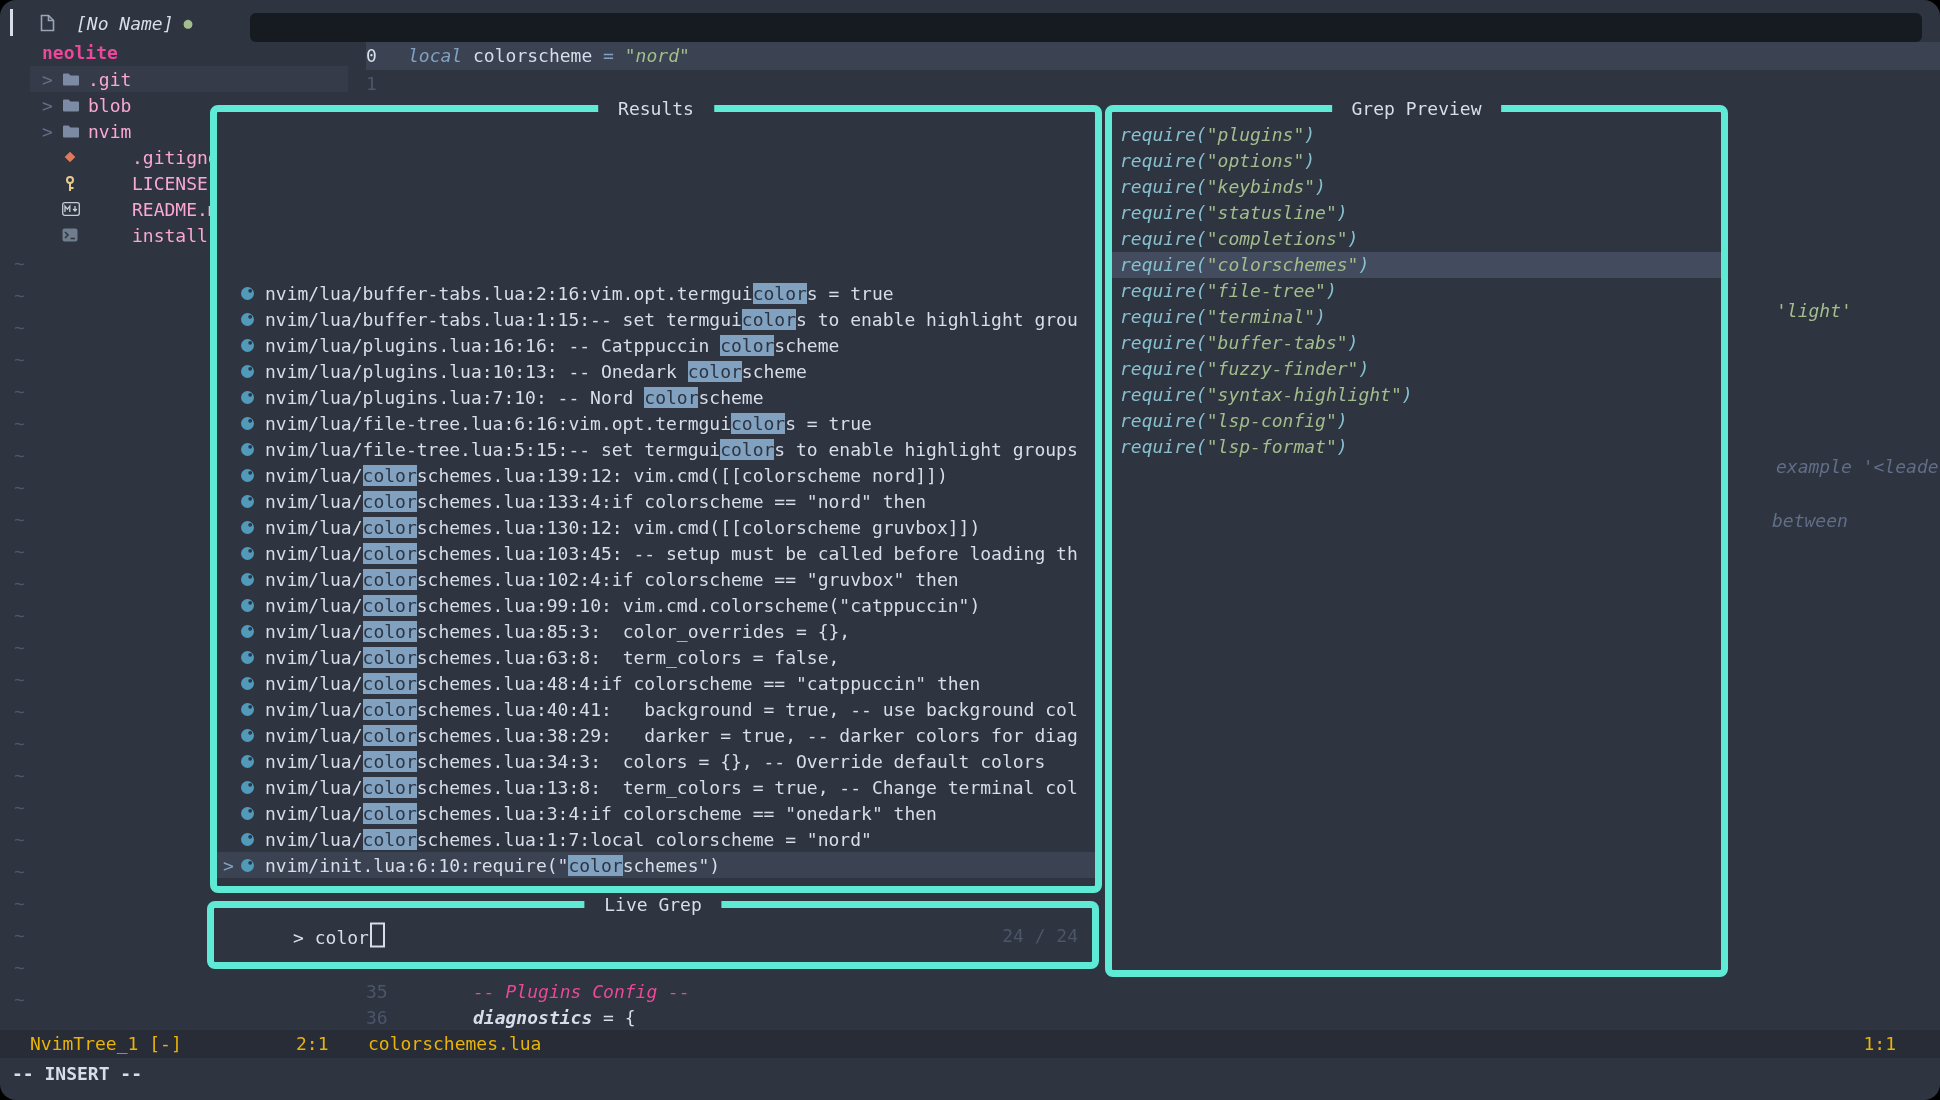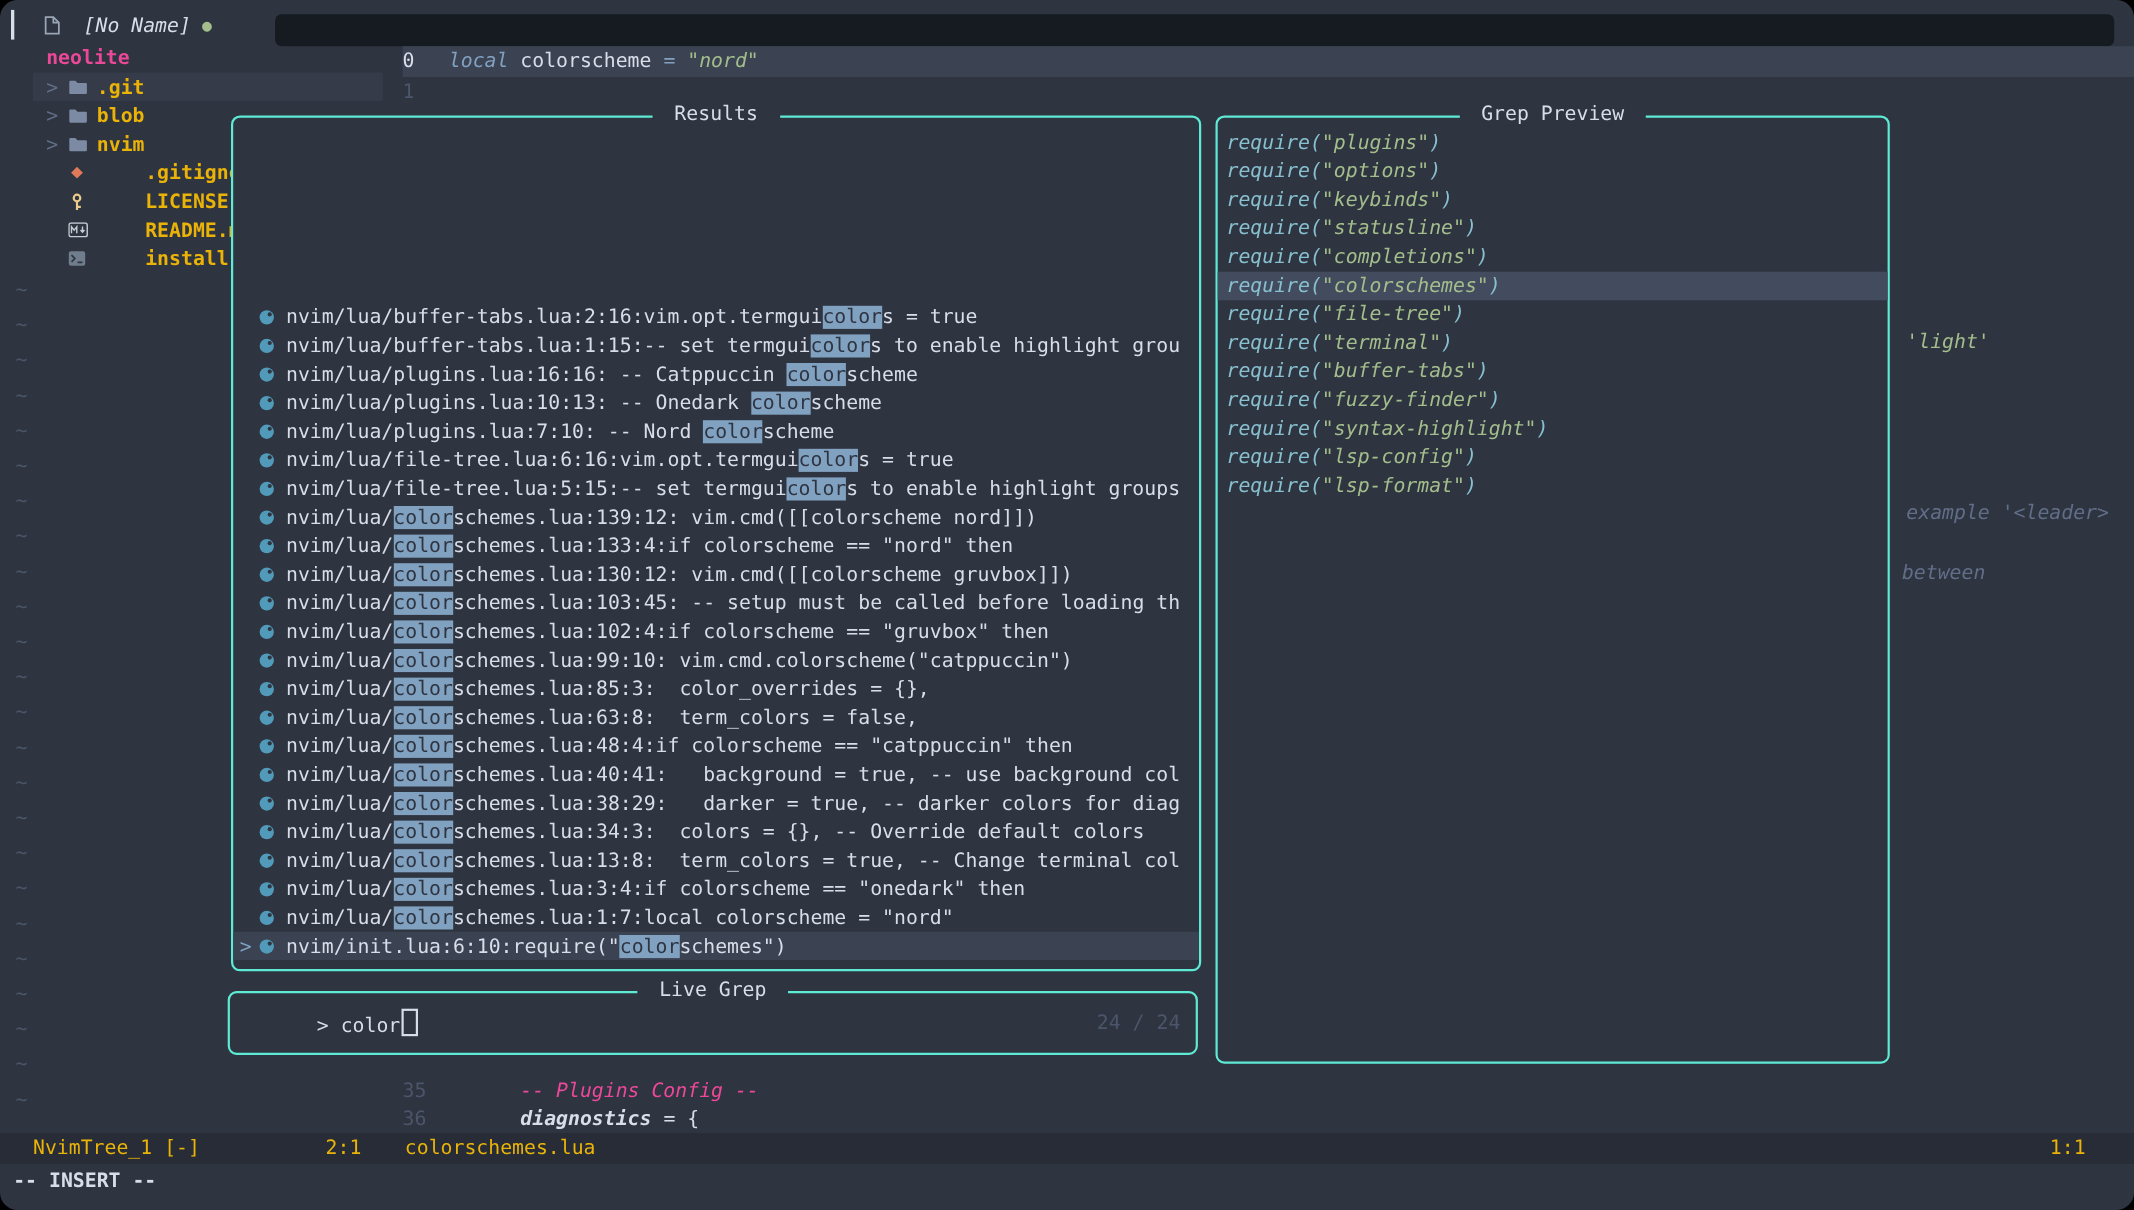--- a/index.html
+++ b/index.html
@@ -22,37 +22,37 @@
   
   .bufline{height:28px;line-height:28px;white-space:pre;display:flex;}
   .lnum{display:inline-block;width:24px;text-align:left;color:#4c566a;margin-right:18px;flex:none;}
   .cursorline{background:#3b4252;}
   .cursorline .lnum{color:#d8dee9;}
   .kw{color:#81a1c1;font-style:italic;}
   .op{color:#81a1c1;}
   .str{color:#a3be8c;font-style:italic;}
   .comment{color:#ec4899;font-style:italic;}
   .key{color:#d8dee9;font-weight:bold;font-style:italic;}
-  .frag{color:#616e88;font-style:italic;white-space:pre;}
+  .frag{color:#616e88;font-style:italic;white-space:pre;margin-left:43px;}
   .frag-str{color:#a3be8c;}
 
   
   .filetree{left:30px;top:40px;width:318px;}
   .ft-root{height:26px;line-height:26px;padding-left:12px;color:#ec4899;font-weight:bold;}
   .ft-row{height:26px;display:flex;align-items:center;padding-left:12px;}
   .ft-file{padding-left:32px;gap:44px;}
   .ft-selected{background:#353b49;}
   .chev{width:20px;color:#616e88;flex:none;}
   .icon{width:26px;flex:none;display:inline-flex;align-items:center;}
-  .ft-label{color:#eab308;white-space:pre;font-weight:bold;}
+  .ft-label{color:#f9a8d4;white-space:pre;}
   .tildes{left:14px;top:248px;}
   .tilde{height:32px;line-height:32px;color:#4c566a;}
 
   
-  .fwin{position:absolute;border:2px solid #5eead4;border-radius:8px;background:#2e3440;text-decoration:underline;}
+  .fwin{position:absolute;border:7px solid #5eead4;border-radius:8px;background:#2e3440;text-decoration:underline;}
   .fwin-title{position:absolute;top:-14px;left:50%;transform:translateX(-50%);
     background:#2e3440;padding:0 9px;color:#d8dee9;white-space:pre;}
 
   
   .results-list{position:absolute;left:0;right:0;bottom:8px;overflow:hidden;}
   .result-row{height:26px;display:flex;align-items:center;white-space:pre;overflow:hidden;padding-left:6px;}
   .result-row.selected{background:#3b4252;}
   .marker{display:inline-block;width:17px;color:#81a1c1;flex:none;}
   .ricon{width:25px;flex:none;display:inline-flex;align-items:center;}
   .match{background:#81a1c1;color:#2e3440;}

